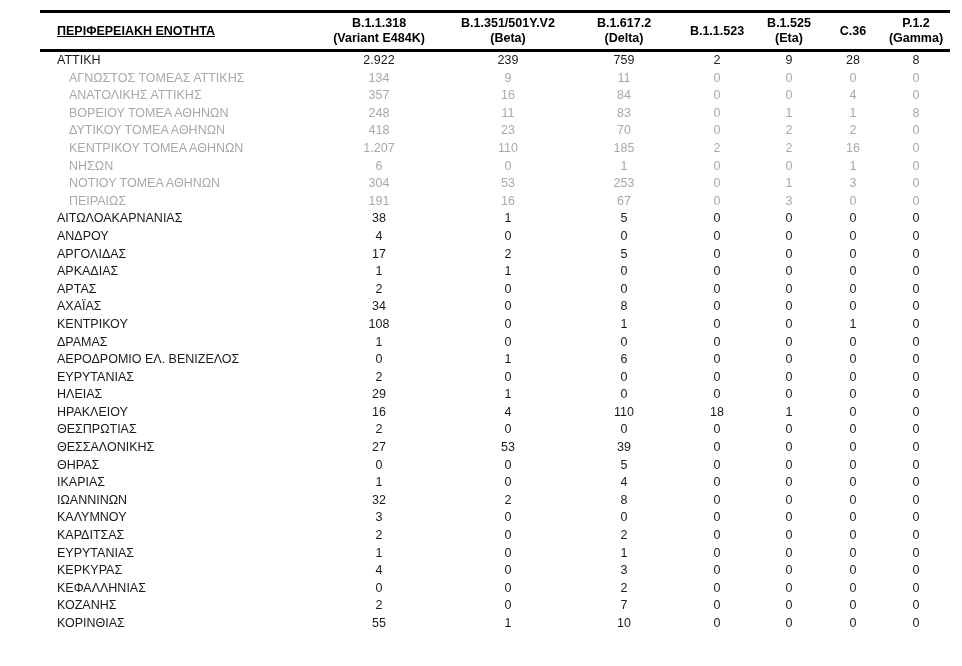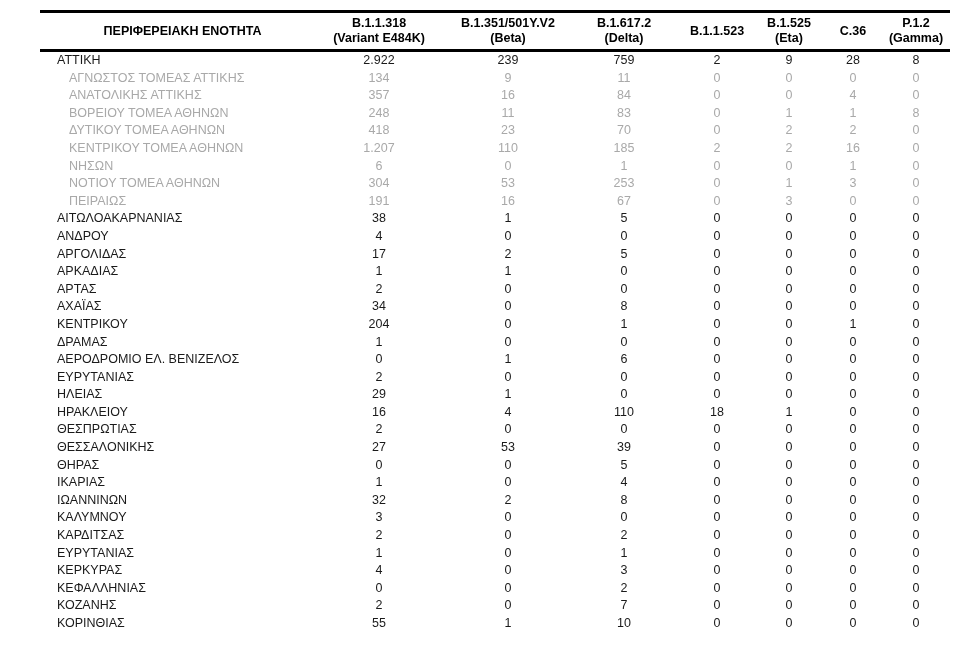--- a/index.html
+++ b/index.html
@@ -18,21 +18,21 @@
   table{width:910px;table-layout:fixed;border-collapse:collapse;}
   thead tr{
     border-top:3px solid var(--border);
     border-bottom:3px solid var(--border);
   }
   th{
     font-size:12.5px;font-weight:bold;color:var(--header-text);
     text-align:center;vertical-align:middle;
     padding:3px 2px;line-height:15px;white-space:nowrap;
   }
-  th.col-region{text-align:center;padding-left:17px;}
+  th.col-region{text-align:left;padding-left:17px;text-decoration:underline;}
   tbody tr{height:17.6px;}
   td{
     font-size:12.5px;line-height:17.6px;height:17.6px;
     padding:0 2px;text-align:center;white-space:nowrap;
     overflow:hidden;
   }
   td.region{text-align:left;padding-left:17px;}
   tr.main td{color:var(--main-text);}
   tr.sub td{color:var(--sub-text);}
   tr.sub td.region{padding-left:29px;}
@@ -232,21 +232,21 @@
           <td>34</td>
           <td>0</td>
           <td>8</td>
           <td>0</td>
           <td>0</td>
           <td>0</td>
           <td>0</td>
         </tr>
         <tr class="main">
           <td class="region">ΚΕΝΤΡΙΚΟΥ</td>
-          <td>204</td>
+          <td>108</td>
           <td>0</td>
           <td>1</td>
           <td>0</td>
           <td>0</td>
           <td>1</td>
           <td>0</td>
         </tr>
         <tr class="main">
           <td class="region">ΔΡΑΜΑΣ</td>
           <td>1</td>

